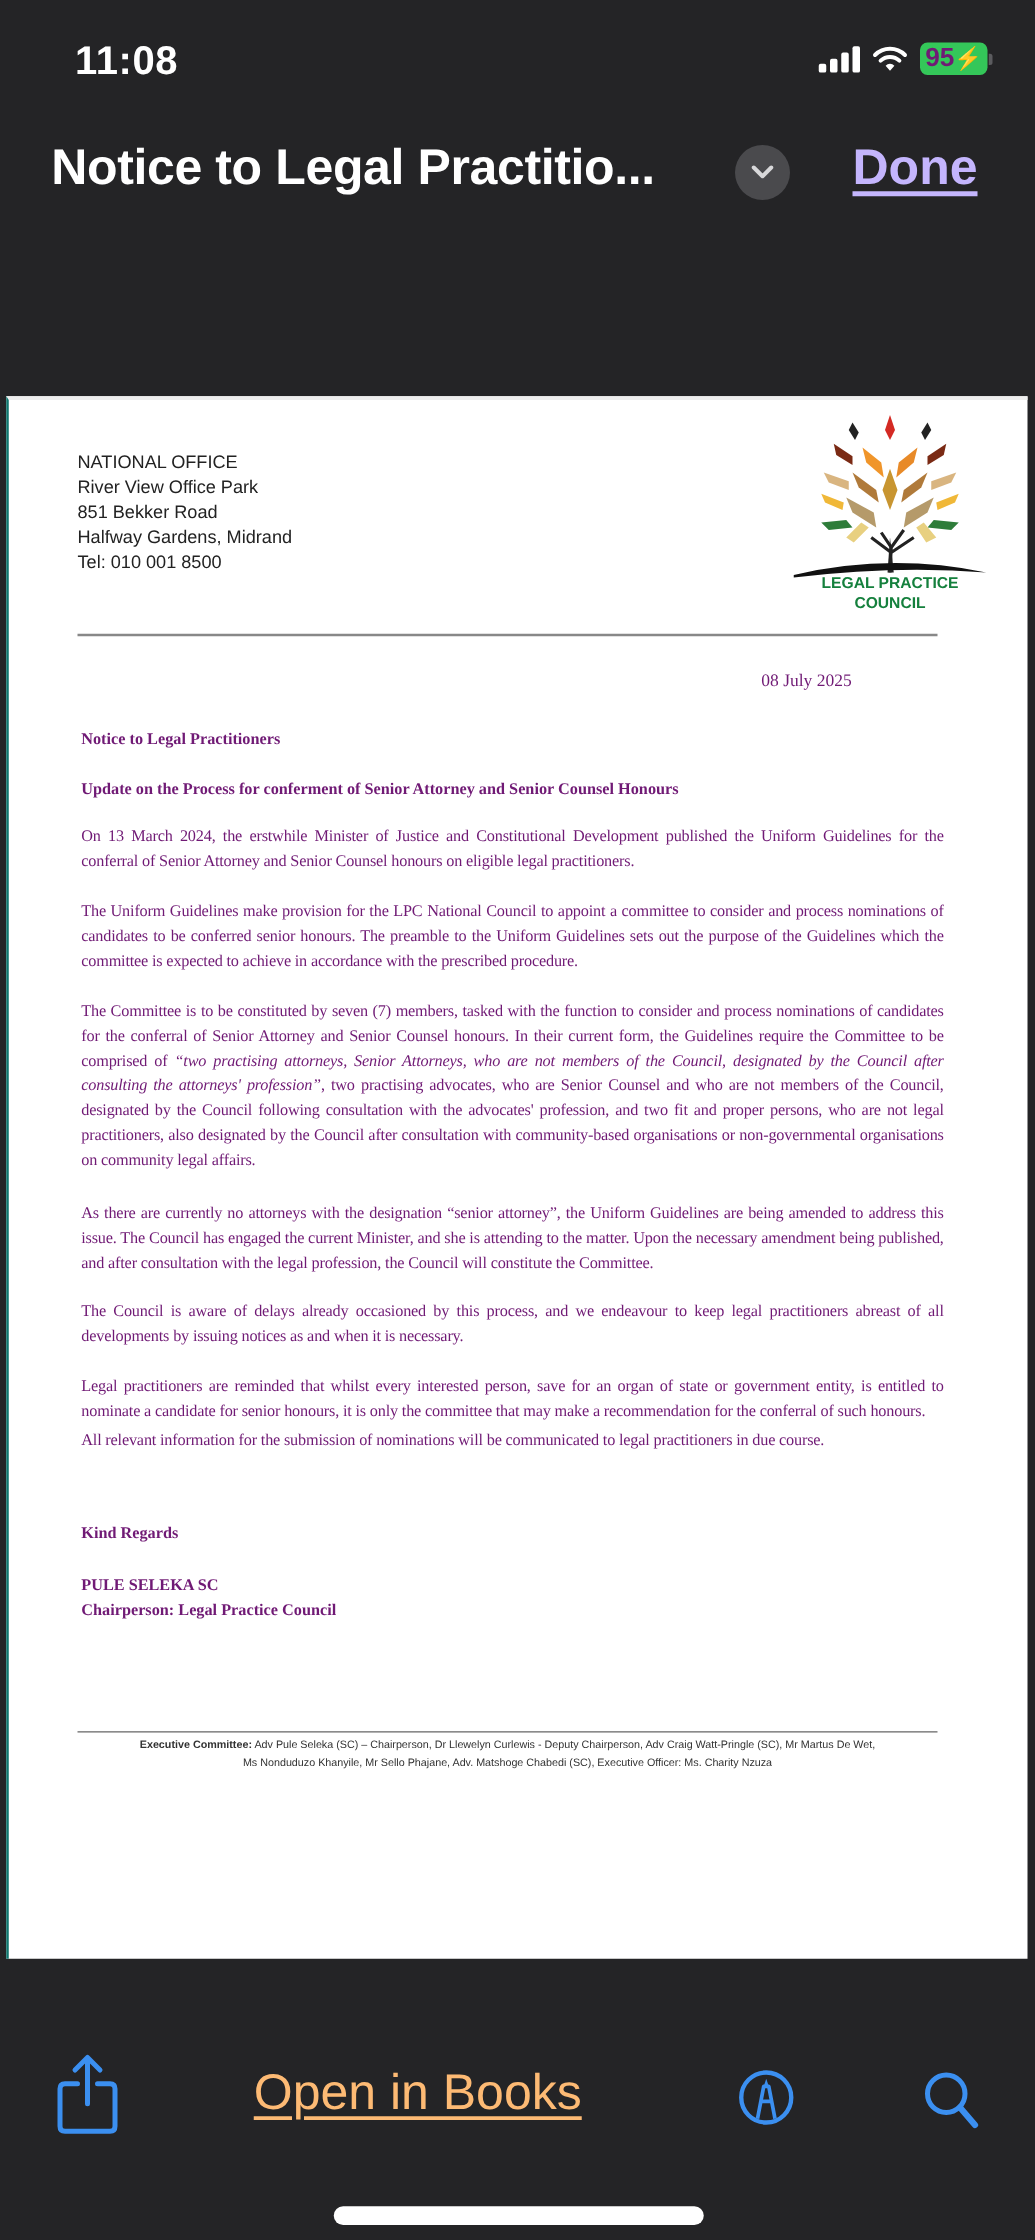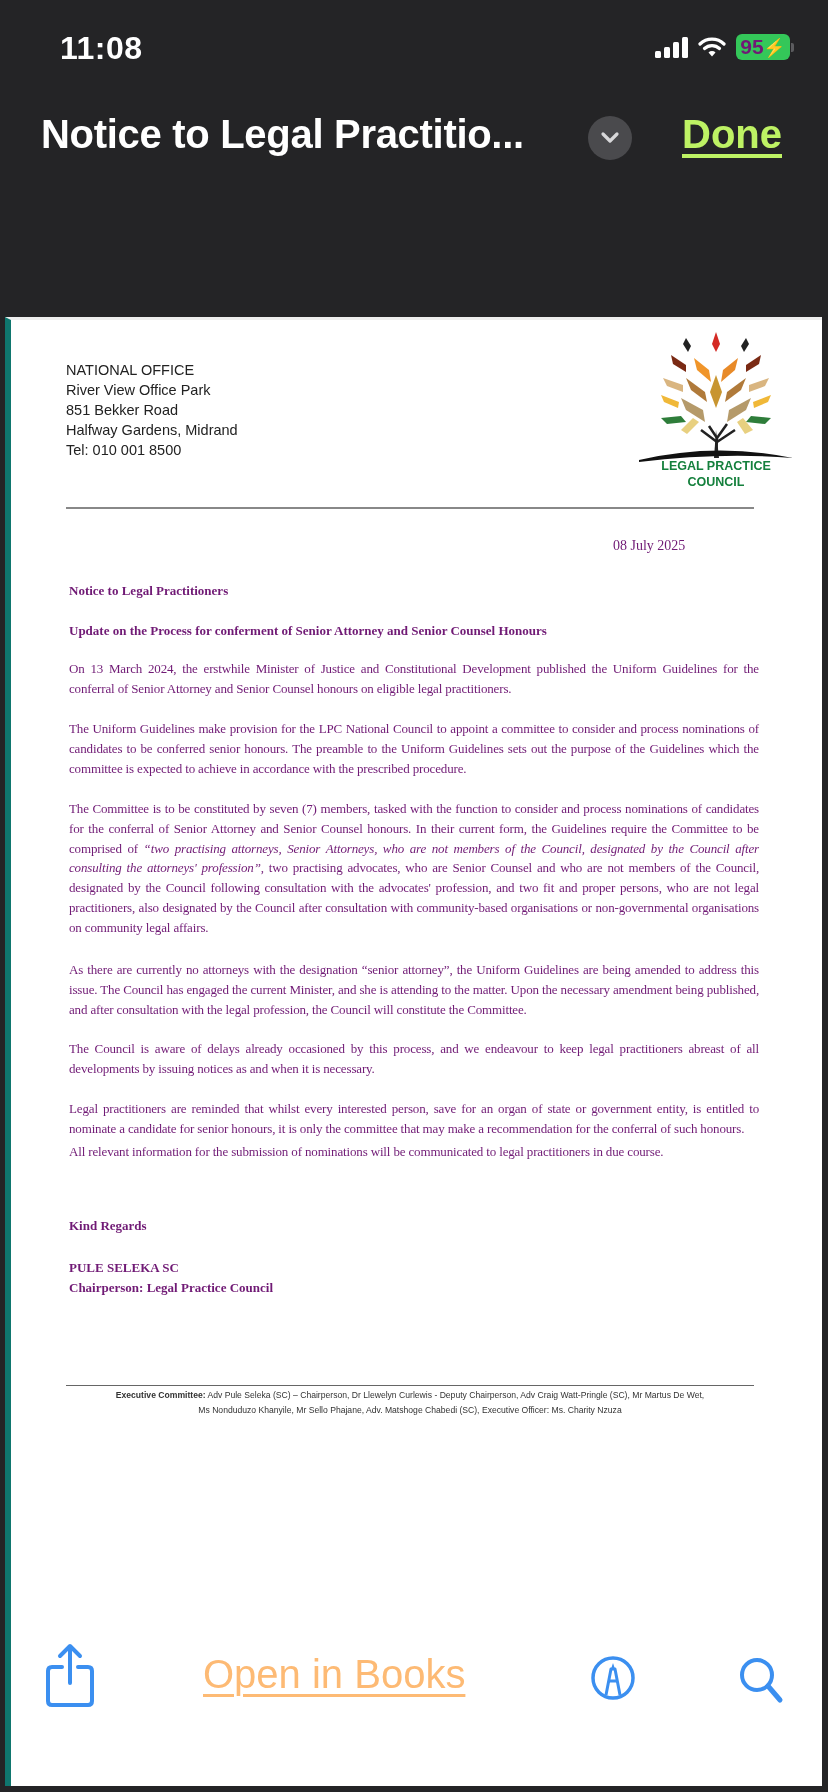--- a/index.html
+++ b/index.html
@@ -12,23 +12,23 @@
   .time { left:60px; top:30px; font-size:32px; font-weight:bold; letter-spacing:0.5px; }
   .status-icons { right:34px; top:34px; display:flex; align-items:center; gap:10px; }
   .signal { display:flex; align-items:flex-end; gap:3px; height:22px; }
   .signal span { width:6px; background:#fff; border-radius:1.5px; display:block; }
   .battery { display:flex; align-items:center; }
   .battery-body { background:#34c759; color:#701a75; font-weight:bold; font-size:21px; height:26px; line-height:26px; padding:0 4px; border-radius:6px; min-width:42px; text-align:left; }
   .battery-tip { width:3px; height:9px; background:#5b5b5e; border-radius:0 2px 2px 0; margin-left:1px; }
   
   .title { left:41px; top:112px; font-size:40px; font-weight:bold; white-space:nowrap; letter-spacing:-0.3px; }
   .chevron-btn { left:588px; top:116px; width:44px; height:44px; border-radius:50%; background:#4a4a4d; display:flex; align-items:center; justify-content:center; }
-  .done { left:682px; top:112px; font-size:40px; font-weight:bold; color:#bef264; text-decoration:underline; text-decoration-thickness:4px; text-underline-offset:6px; }
+  .done { left:682px; top:112px; font-size:40px; font-weight:bold; color:#c4b5fd; text-decoration:underline; text-decoration-thickness:4px; text-underline-offset:6px; }
   
-  .page { left:5px; top:317px; width:817px; height:1469px; background:#fff; color:#1a1a1a; border-top:3px solid #eee; border-left:6px solid #0f766e; box-sizing:border-box; }
+  .page { left:5px; top:317px; width:817px; height:1250px; background:#fff; color:#1a1a1a; border-top:3px solid #eee; border-left:2px solid #0f766e; box-sizing:border-box; }
   .addr { left:55px; top:40px; font-size:14.5px; line-height:20px; color:#222; }
   .addr div { white-space:nowrap; }
   .logo { left:620px; top:10px; width:170px; height:160px; }
   .logo-text { left:620px; top:138px; width:170px; text-align:center; font-size:12.5px; font-weight:bold; line-height:16px; color:#15803d; }
   .sep { left:55px; top:187px; width:688px; height:0; border-top:2px solid #888; }
   .doc-text { font-family:Liberation Serif, serif; font-size:13px; color:#701a75; }
   .date { left:602px; top:218px; font-size:14px; }
   .h1 { left:58px; top:263px; font-weight:bold; font-size:13px; }
   .h2 { left:58px; top:303px; font-weight:bold; font-size:13px; }
   .para { left:58px; width:690px; font-size:13px; line-height:19.8px; text-align:justify; letter-spacing:-0.15px; }

